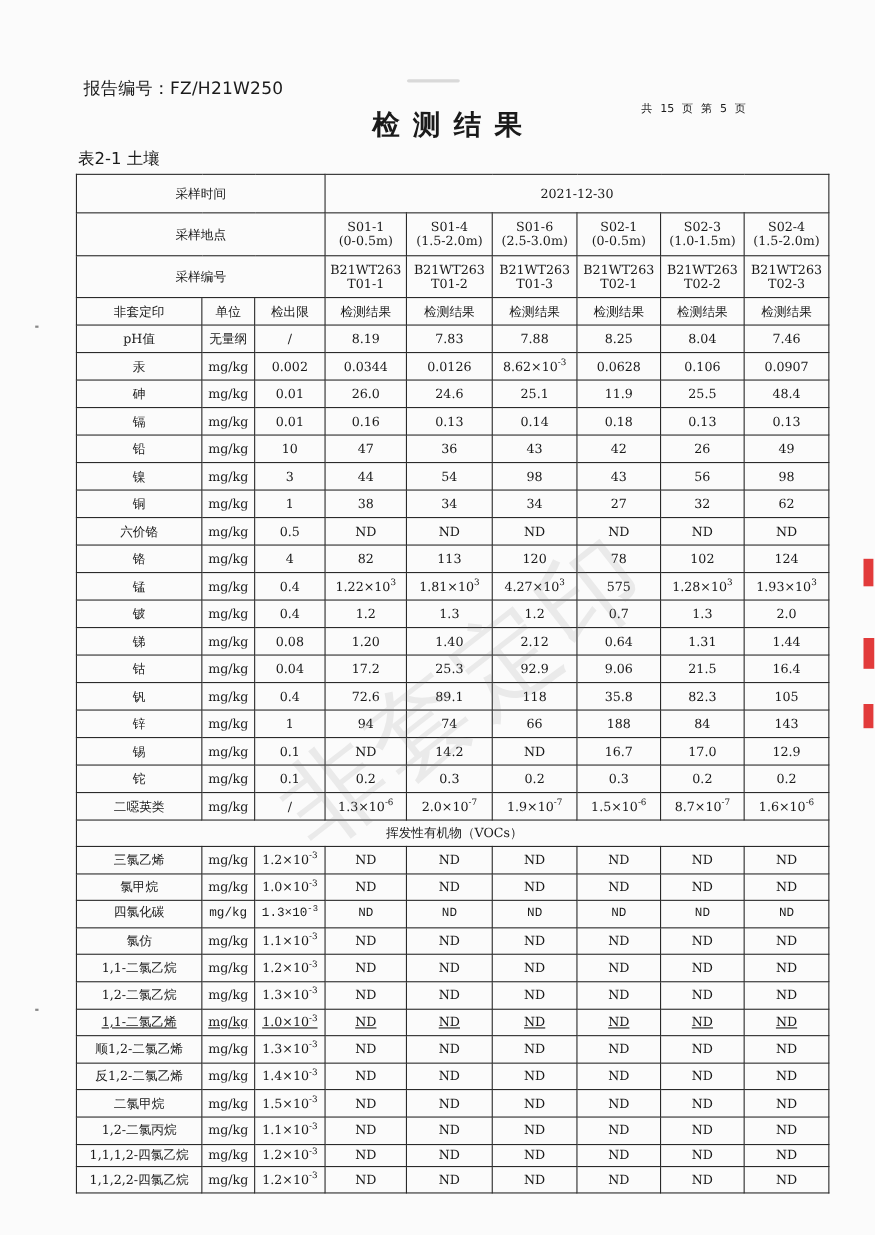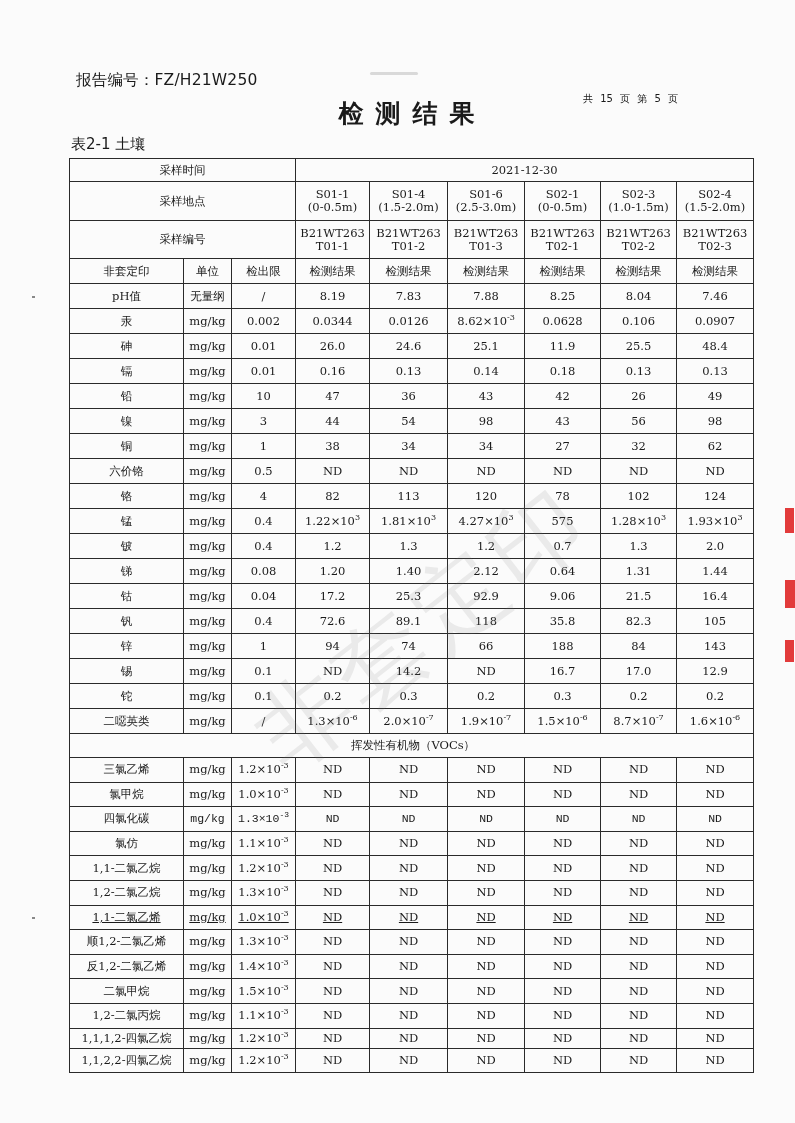--- a/index.html
+++ b/index.html
@@ -39,21 +39,21 @@
       <col style="width:48px">
       <col style="width:64px">
     <col style="width:74px">
       <col style="width:78px">
       <col style="width:77px">
     <col style="width:76px">
       <col style="width:76px">
       <col style="width:77px">
   </colgroup>
   <tbody id="tbody">
-    <tr style="height:23px">
+    <tr style="height:35px">
       <td colspan="3" class="hdr">采样时间</td>
       <td colspan="6">2021-12-30</td>
     </tr>
     <tr style="height:39px" id="row-loc">
       <td colspan="3" class="hdr">采样地点</td>
     <td>
           <div>S01-1</div>
           <div>(0-0.5m)</div>
         </td>
         <td>

